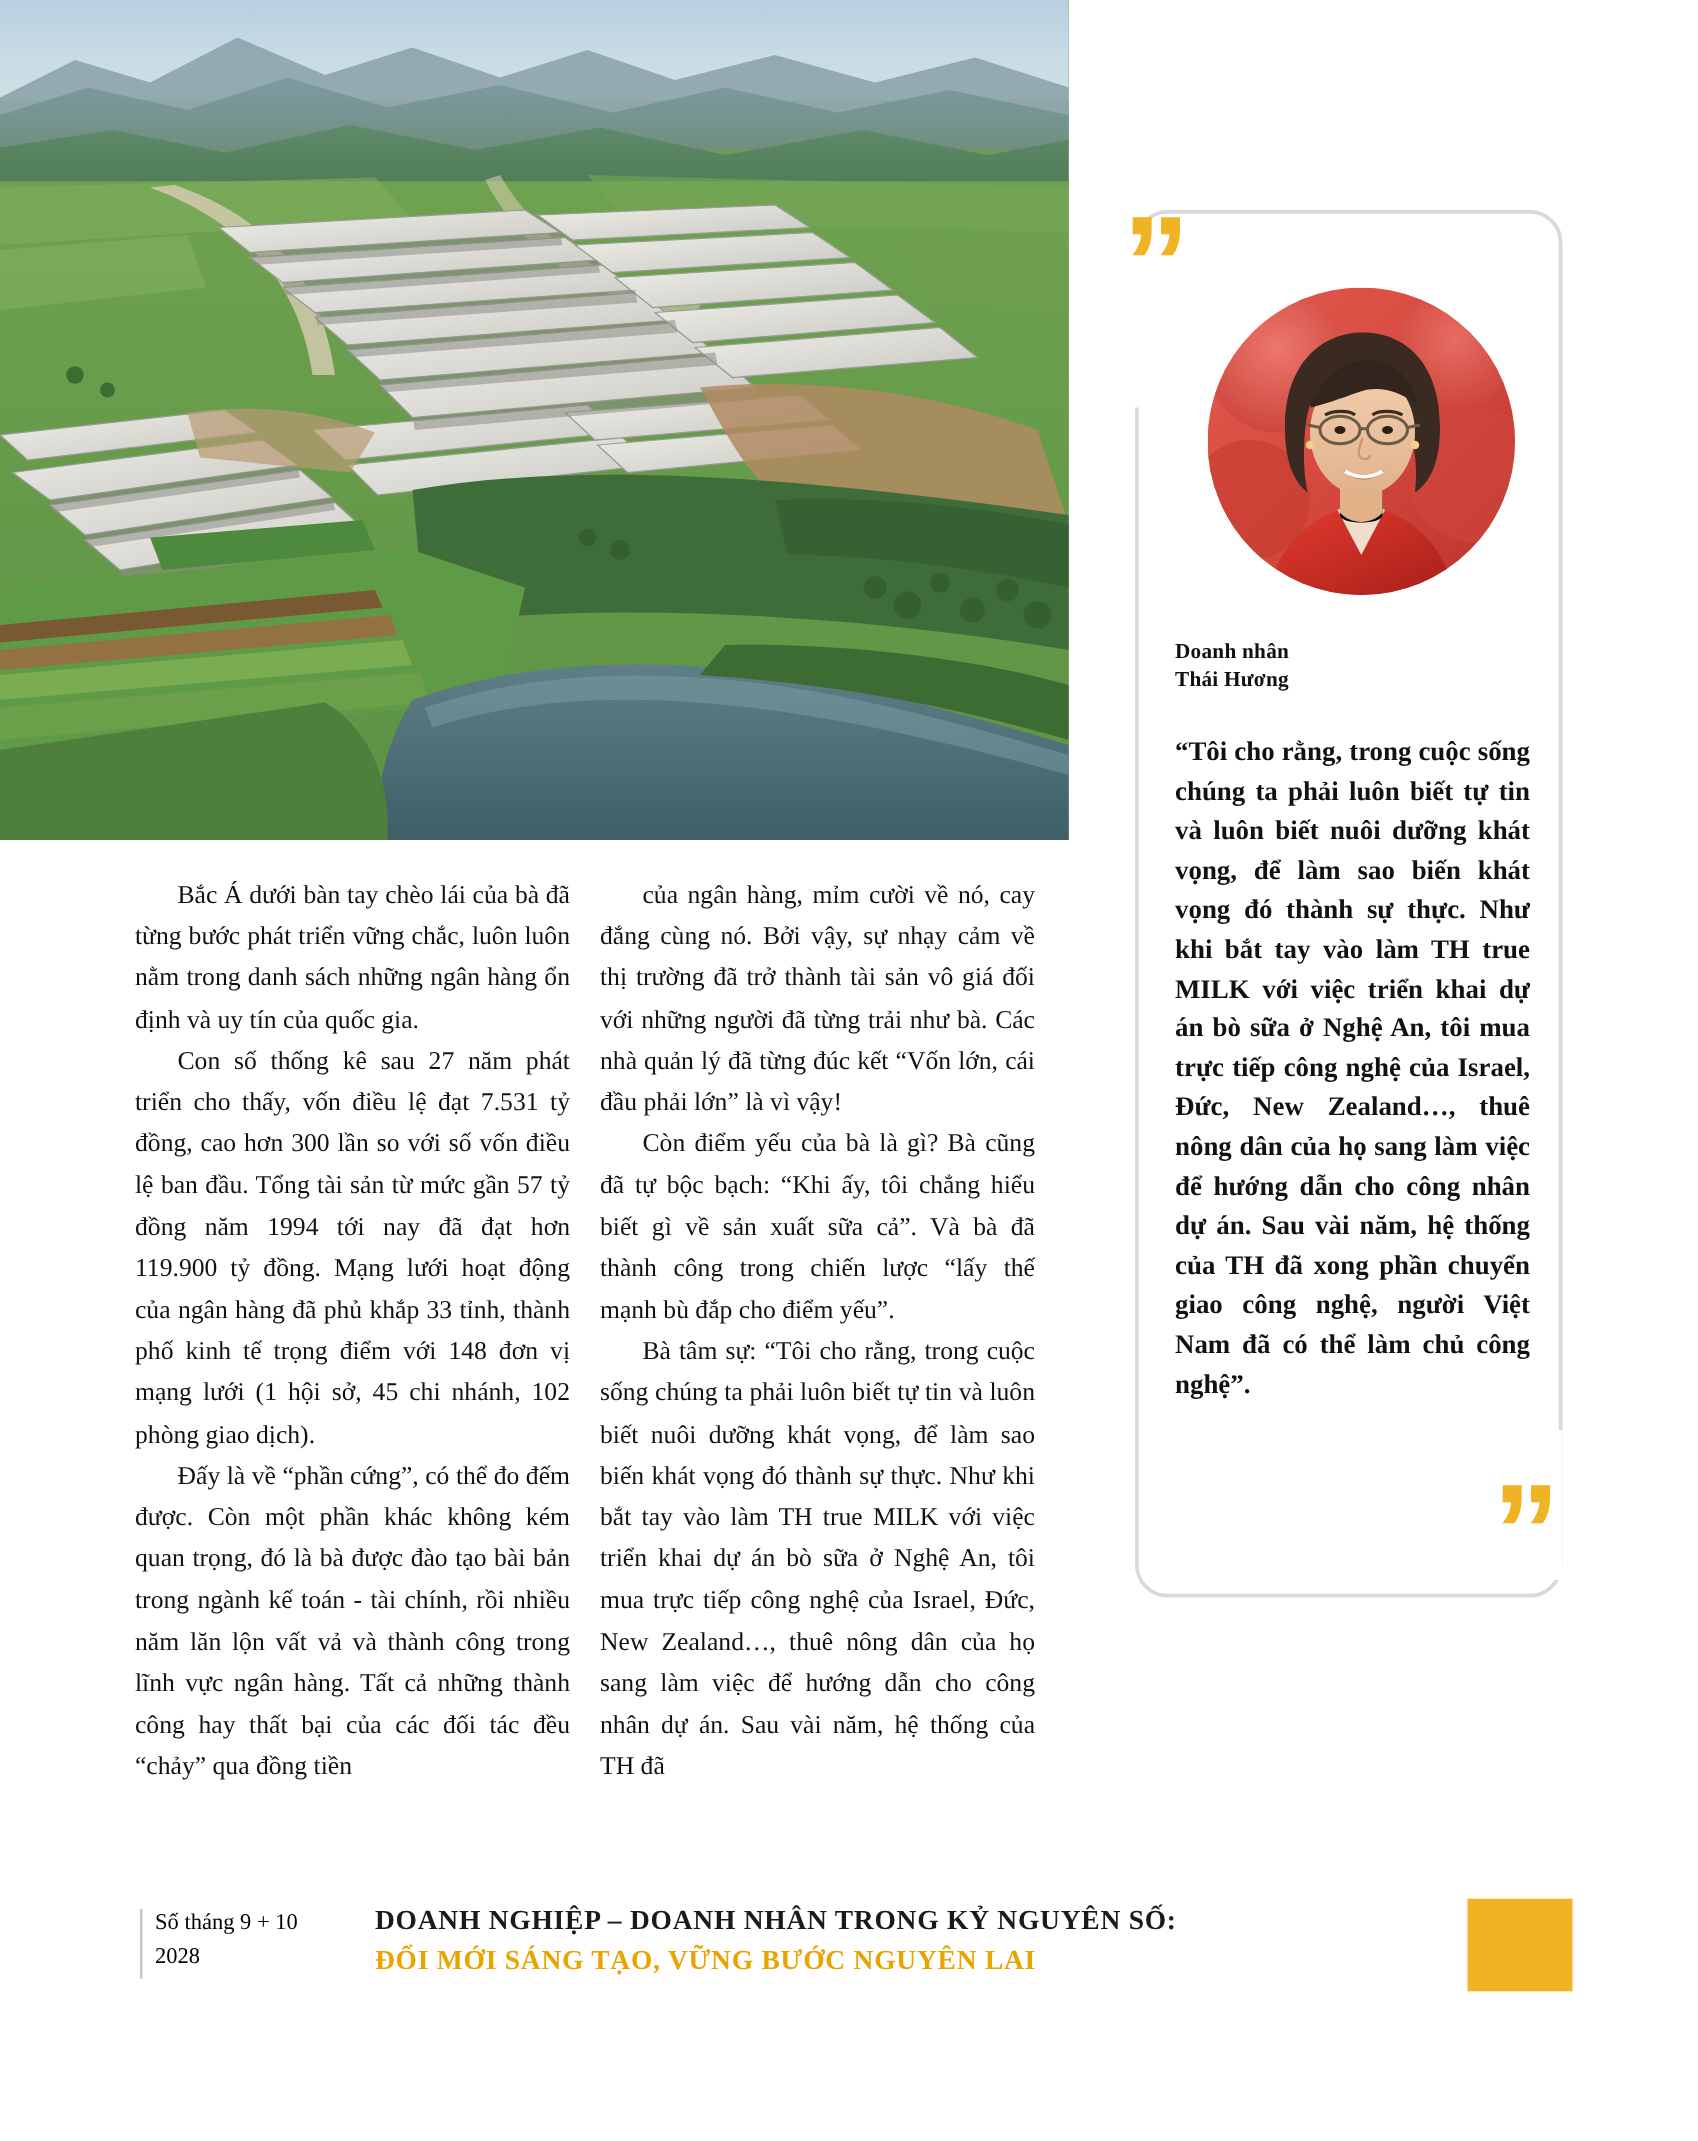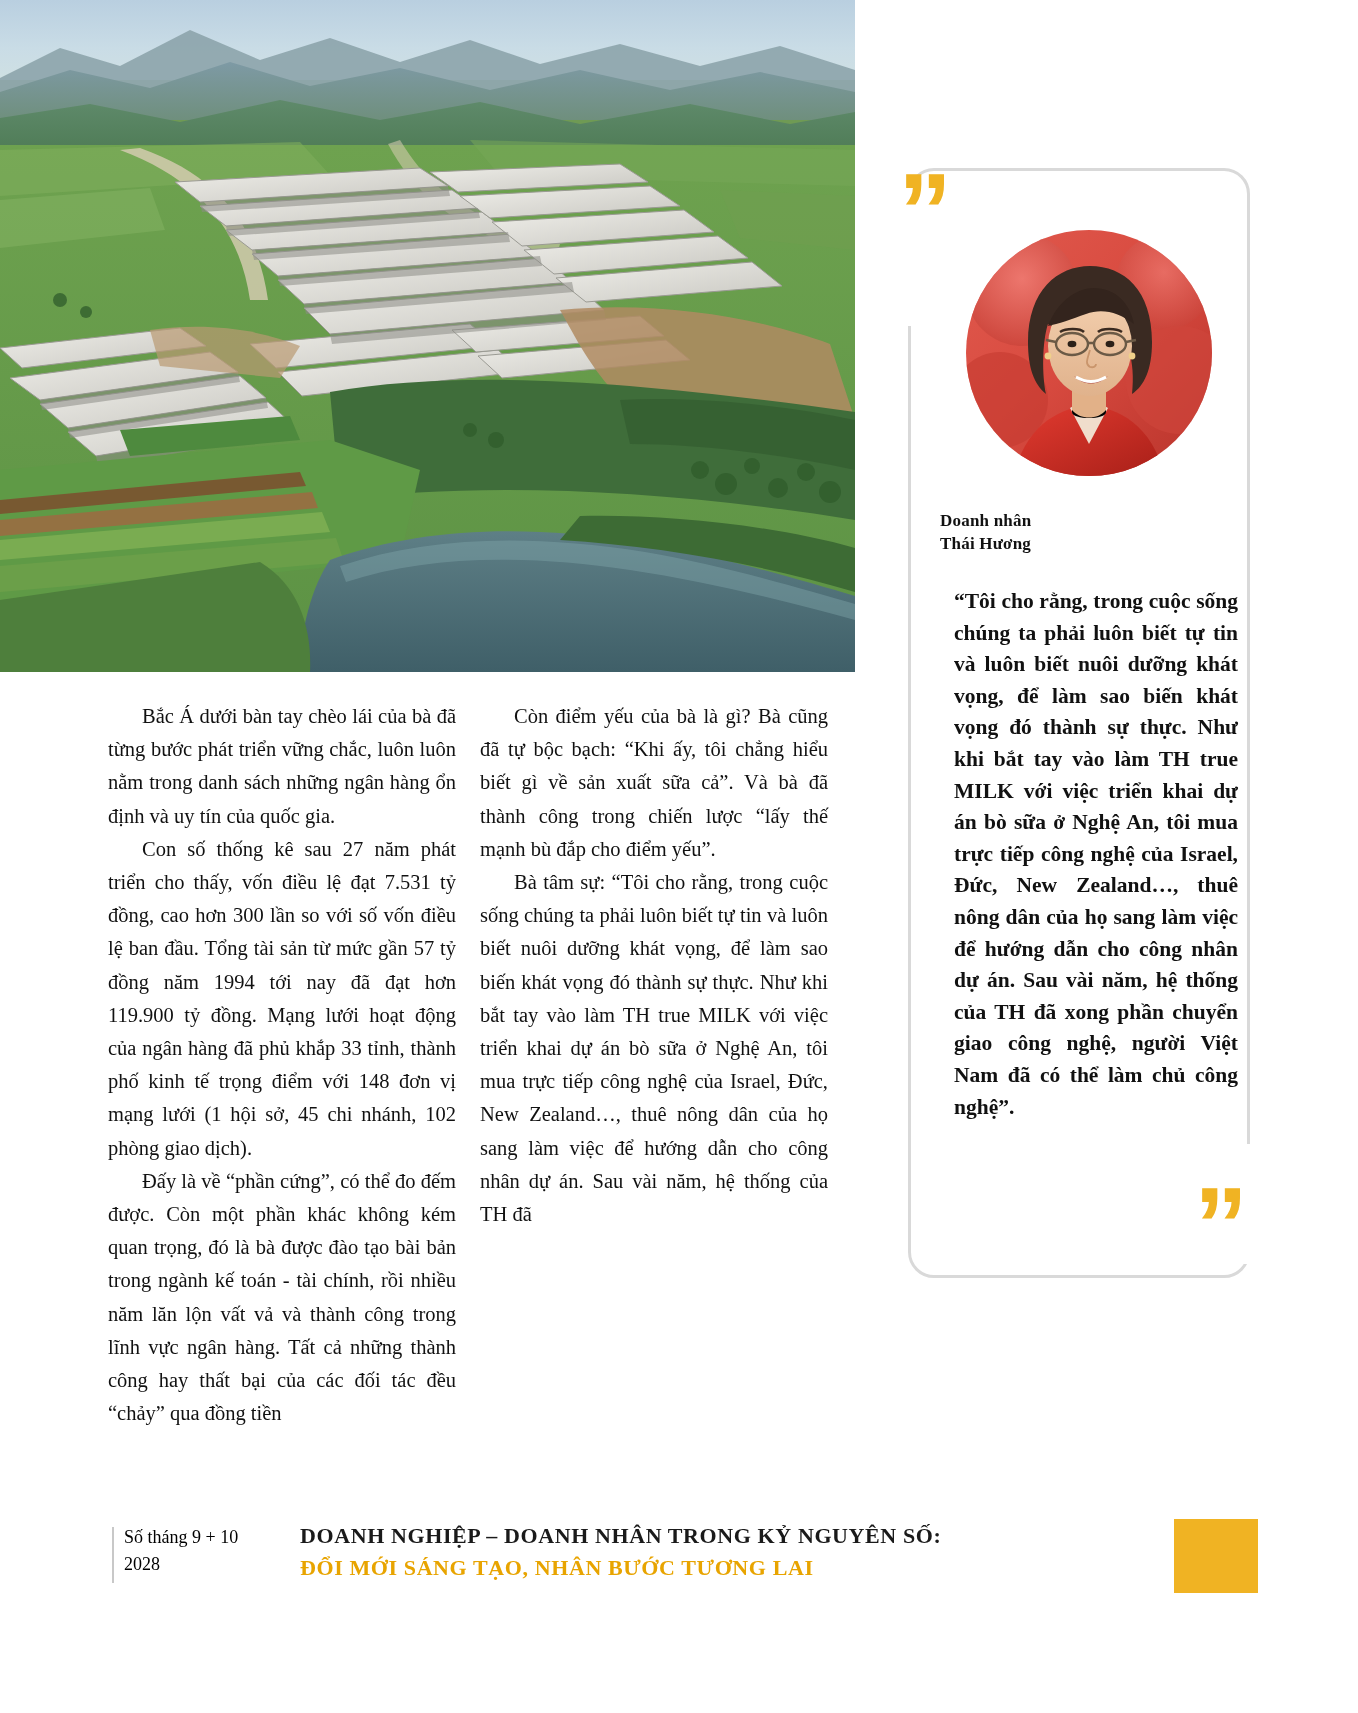--- a/index.html
+++ b/index.html
@@ -106,21 +106,21 @@
     font-family: Liberation Serif, serif;
     font-weight: 700;
     font-size: 17px;
     line-height: 1.35;
     color: #111;
     letter-spacing: 0.2px;
   }
 
   .pullquote {
     position: absolute;
-    left: 56px;
+    left: 42px;
     top: 418px;
     width: 284px;
     font-family: "Liberation Serif", serif;
     font-weight: 700;
     font-size: 21.5px;
     line-height: 1.47;
     color: #111;
     text-align: justify;
     text-justify: inter-word;
   }
@@ -405,29 +405,30 @@
     <div class="pullquote">“Tôi cho rằng, trong cuộc sống chúng ta phải luôn biết tự tin và luôn biết nuôi dưỡng khát vọng, để làm sao biến khát vọng đó thành sự thực. Như khi bắt tay vào làm TH true MILK với việc triển khai dự án bò sữa ở Nghệ An, tôi mua trực tiếp công nghệ của Israel, Đức, New Zealand…, thuê nông dân của họ sang làm việc để hướng dẫn cho công nhân dự án. Sau vài năm, hệ thống của TH đã xong phần chuyển giao công nghệ, người Việt Nam đã có thể làm chủ công nghệ”.</div>
   </div>
 
   <div class="cols">
     <div class="col">
       <p>Bắc Á dưới bàn tay chèo lái của bà đã từng bước phát triển vững chắc, luôn luôn nằm trong danh sách những ngân hàng ổn định và uy tín của quốc gia.</p>
       <p>Con số thống kê sau 27 năm phát triển cho thấy, vốn điều lệ đạt 7.531 tỷ đồng, cao hơn 300 lần so với số vốn điều lệ ban đầu. Tổng tài sản từ mức gần 57 tỷ đồng năm 1994 tới nay đã đạt hơn 119.900 tỷ đồng. Mạng lưới hoạt động của ngân hàng đã phủ khắp 33 tỉnh, thành phố kinh tế trọng điểm với 148 đơn vị mạng lưới (1 hội sở, 45 chi nhánh, 102 phòng giao dịch).</p>
       <p>Đấy là về “phần cứng”, có thể đo đếm được. Còn một phần khác không kém quan trọng, đó là bà được đào tạo bài bản trong ngành kế toán - tài chính, rồi nhiều năm lăn lộn vất vả và thành công trong lĩnh vực ngân hàng. Tất cả những thành công hay thất bại của các đối tác đều “chảy” qua đồng tiền</p>
     </div>
     <div class="col">
+      <p>của ngân hàng, mỉm cười về nó, cay đắng cùng nó. Bởi vậy, sự nhạy cảm về thị trường đã trở thành tài sản vô giá đối với những người đã từng trải như bà. Các nhà quản lý đã từng đúc kết “Vốn lớn, cái đầu phải lớn” là vì vậy!</p>
       <p>Còn điểm yếu của bà là gì? Bà cũng đã tự bộc bạch: “Khi ấy, tôi chẳng hiểu biết gì về sản xuất sữa cả”. Và bà đã thành công trong chiến lược “lấy thế mạnh bù đắp cho điểm yếu”.</p>
       <p>Bà tâm sự: “Tôi cho rằng, trong cuộc sống chúng ta phải luôn biết tự tin và luôn biết nuôi dưỡng khát vọng, để làm sao biến khát vọng đó thành sự thực. Như khi bắt tay vào làm TH true MILK với việc triển khai dự án bò sữa ở Nghệ An, tôi mua trực tiếp công nghệ của Israel, Đức, New Zealand…, thuê nông dân của họ sang làm việc để hướng dẫn cho công nhân dự án. Sau vài năm, hệ thống của TH đã</p>
     </div>
   </div>
 
   <div class="footer">
     <div class="footer-rule"></div>
     <div class="footer-issue">
       <div>Số tháng 9 + 10</div>
       <div>2028</div>
     </div>
     <div class="footer-line1">DOANH NGHIỆP – DOANH NHÂN TRONG KỶ NGUYÊN SỐ:</div>
-    <div class="footer-line2">ĐỔI MỚI SÁNG TẠO, NHÂN BƯỚC TƯƠNG LAI</div>
+    <div class="footer-line2">ĐỔI MỚI SÁNG TẠO, VỮNG BƯỚC NGUYÊN LAI</div>
     <div class="footer-block"></div>
   </div>
 
 </div>
 
 </body></html>

